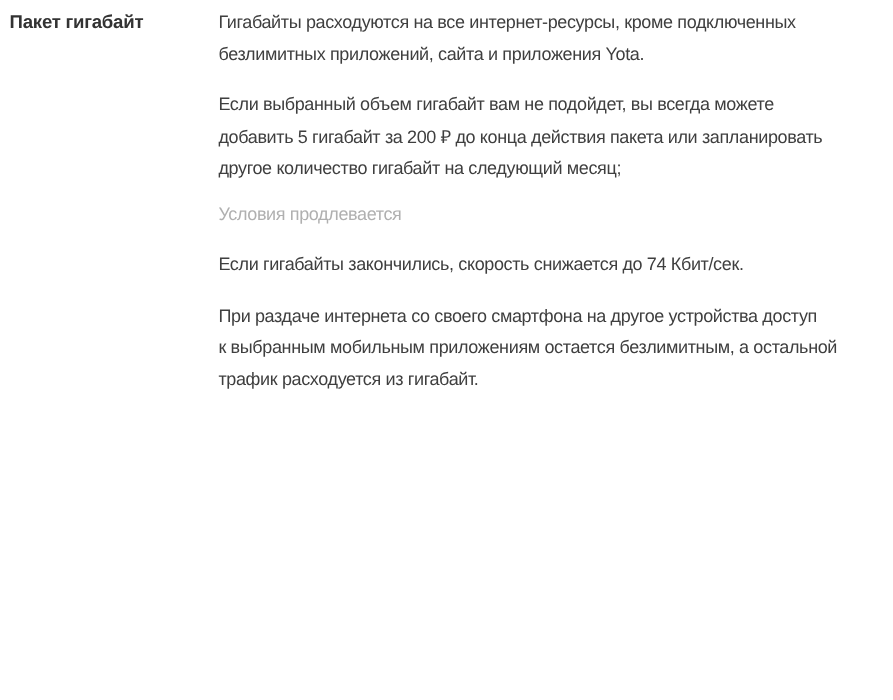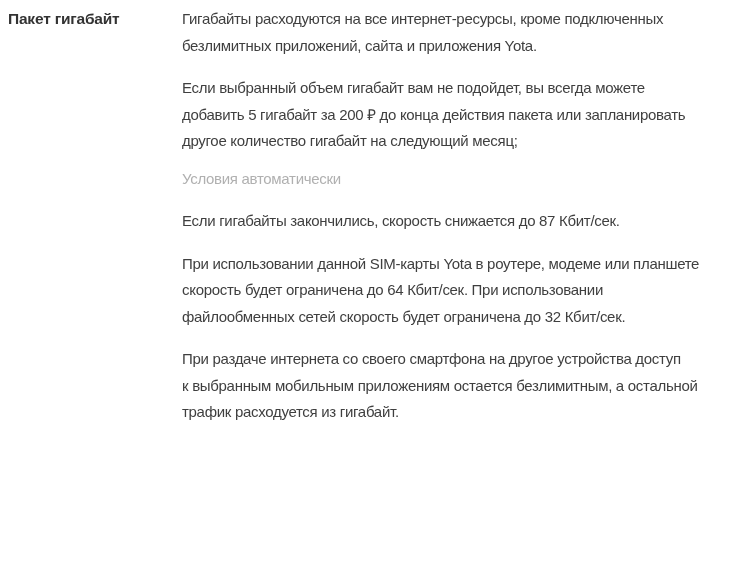--- a/index.html
+++ b/index.html
@@ -64,29 +64,26 @@
     </div>
 
     <div class="right-col">
       <p>Гигабайты расходуются на все интернет-ресурсы, кроме подключенных
 безлимитных приложений, сайта и приложения Yota.</p>
 
       <p>Если выбранный объем гигабайт вам не подойдет, вы всегда можете
 добавить 5 гигабайт за 200 ₽ до конца действия пакета или запланировать
 другое количество гигабайт на следующий месяц;</p>
 
-      <h3 class="terms-subheading">Условия автоматически</h3>
+      <h3 class="terms-subheading">Условия продлевается</h3>
 
 
-      <p>Если гигабайты закончились, скорость снижается до 87 Кбит/сек.</p>
+      <p>Если гигабайты закончились, скорость снижается до 74 Кбит/сек.</p>
 
 
-      <p>При использовании данной SIM-карты Yota в роутере, модеме или планшете
-скорость будет ограничена до 64 Кбит/сек. При использовании
-файлообменных сетей скорость будет ограничена до 32 Кбит/сек.</p>
 
       <p>При раздаче интернета со своего смартфона на другое устройства доступ
 к выбранным мобильным приложениям остается безлимитным, а остальной
 трафик расходуется из гигабайт.</p>
     </div>
 
   </div>
 </div>
 
 </body></html>

